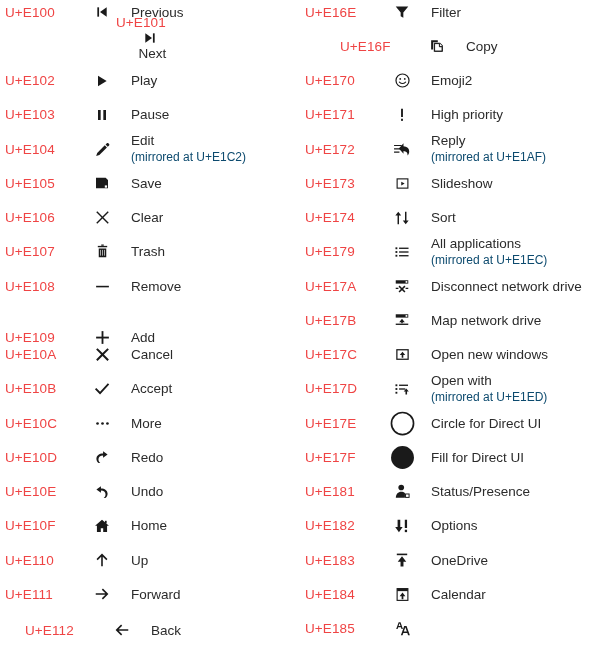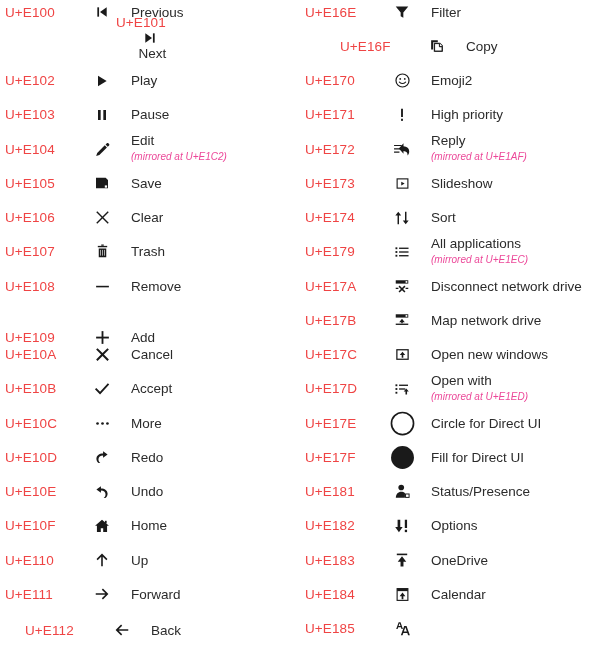--- a/index.html
+++ b/index.html
@@ -59,23 +59,22 @@
     flex: 1 1 auto;
     padding-left: 5px;
     box-sizing: border-box;
     font-size: 13.5px;
     color: #2b2b2b;
     line-height: 15px;
     white-space: nowrap;
   }
   .label-cell .sub {
     display: block;
-    font-size: 10px;
-    color: #ec4899;
-    font-style: italic;
+    font-size: 12px;
+    color: #0c4a6e;
   }
   .label-cell.two-line {
     line-height: 16px;
   }
 </style>
 </head>
 <body>
 
 <div id="table-wrap">
   <div class="column left">

